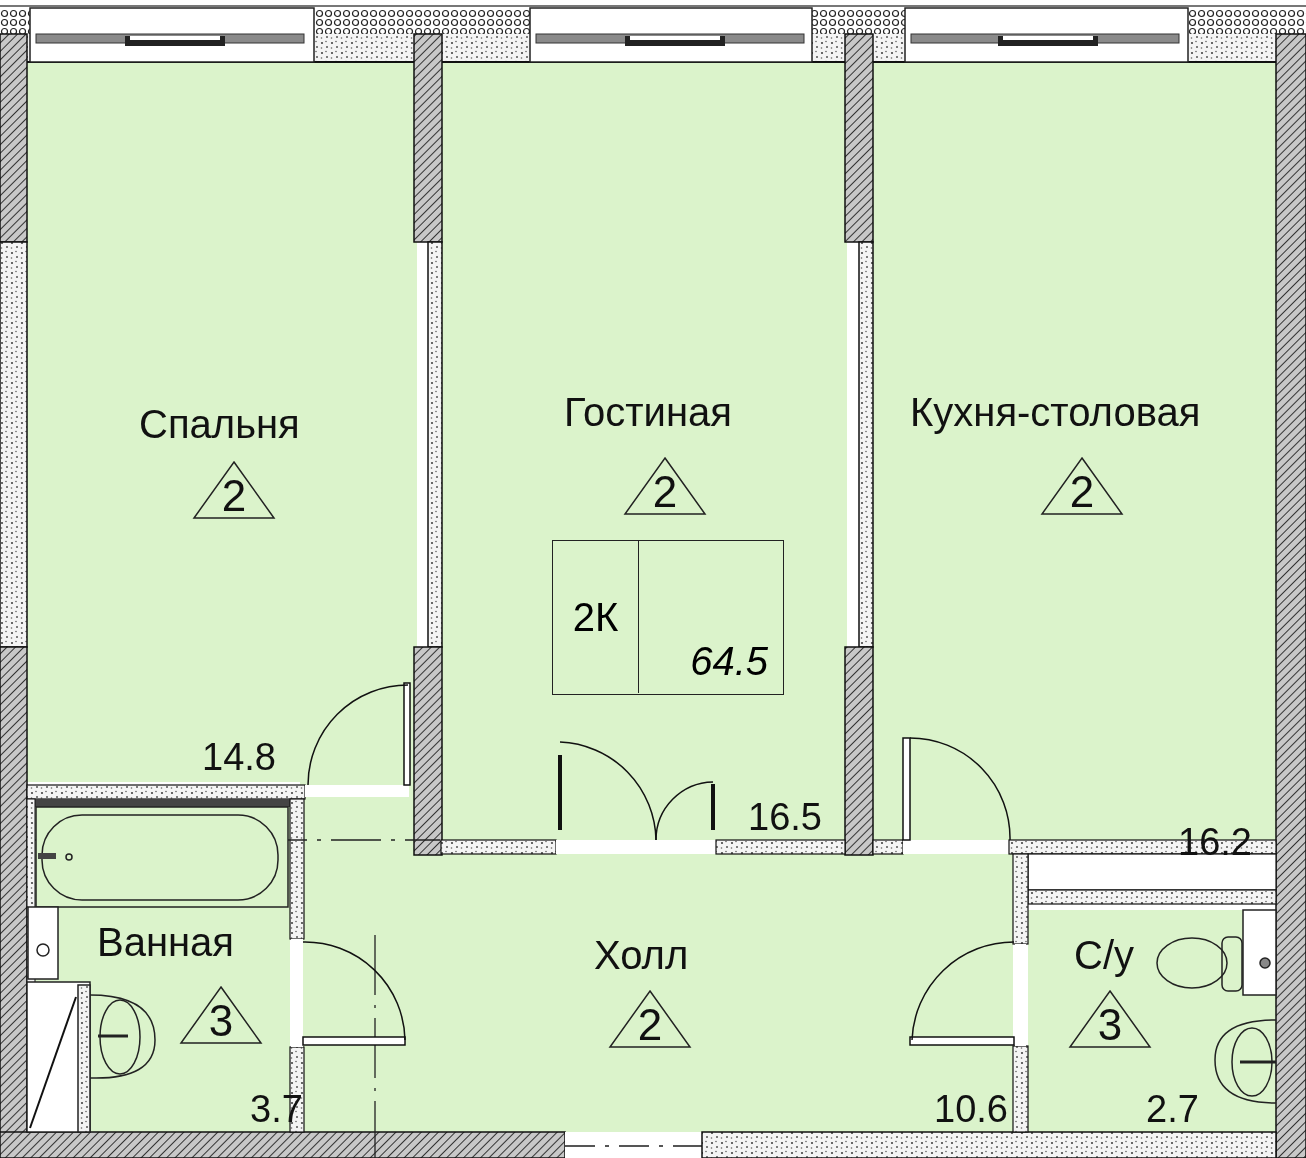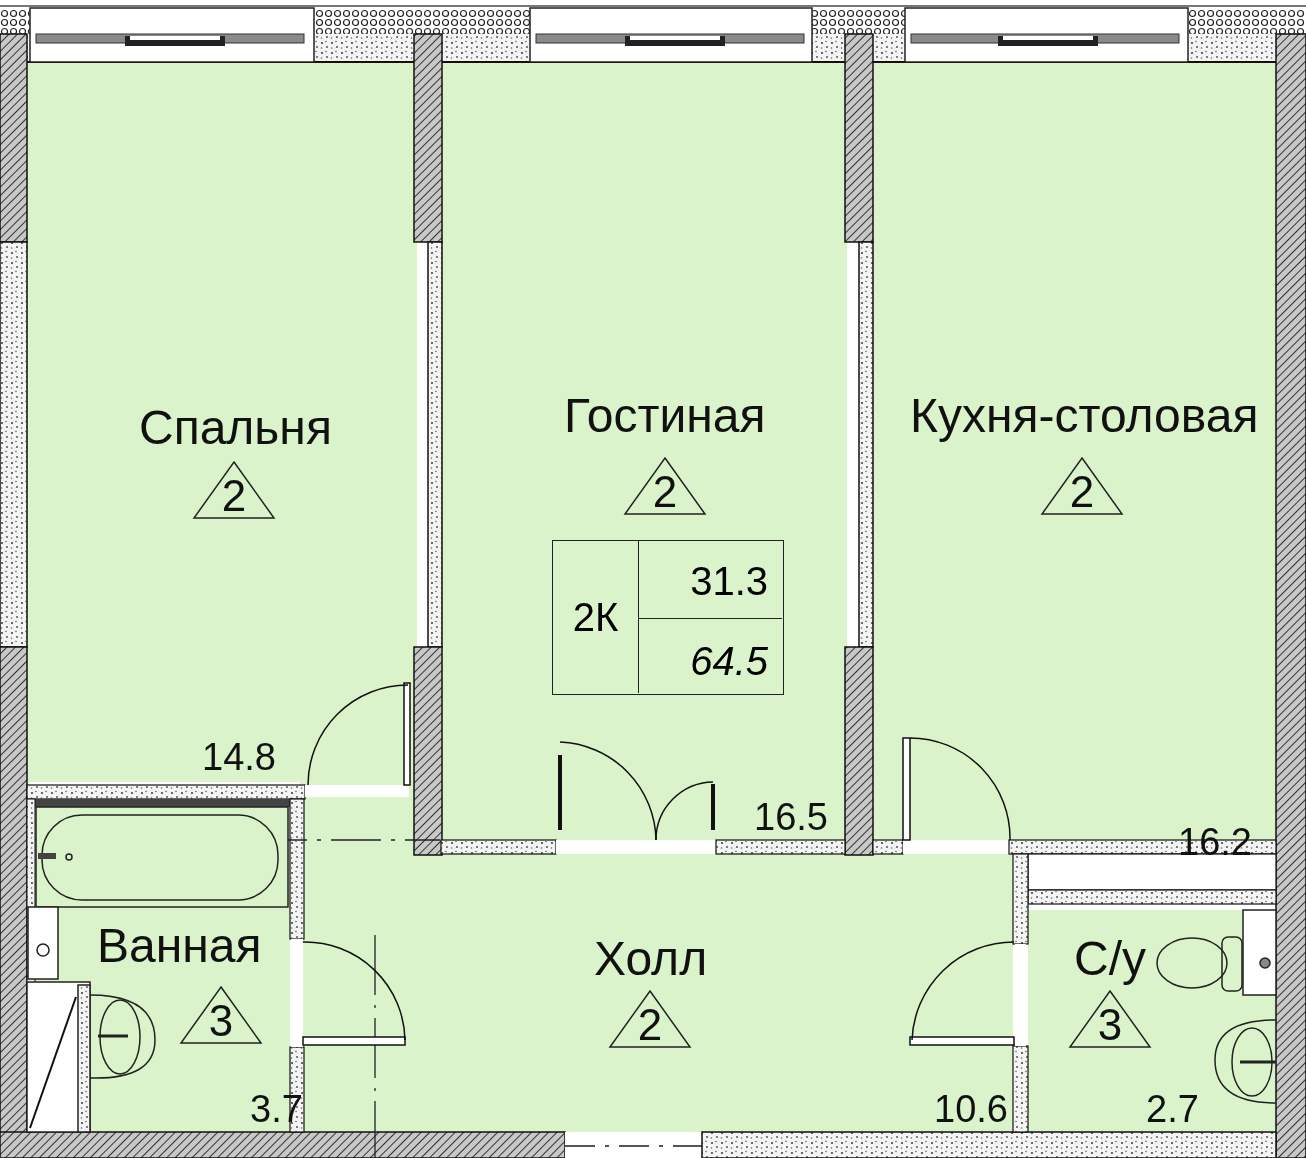--- a/index.html
+++ b/index.html
@@ -1,19 +1,19 @@
 <!DOCTYPE html>
 <html><head>
   <meta charset="utf-8">
   <style>
     html, body { margin: 0; padding: 0; background: #ffffff; }
     body { width: 1306px; height: 1158px; overflow: hidden; position: relative; font-family: "Liberation Sans", sans-serif; }
     #plan { position: absolute; left: 0; top: 0; width: 1306px; height: 1158px; }
     .lbl { position: absolute; color: #111; font-family: "Liberation Sans", sans-serif; white-space: nowrap; line-height: 1; }
-    .room-name { font-size: 48px; }
+    .room-name { font-size: 40px; }
     .area { font-size: 38px; }
     .tri { position: absolute; width: 84px; height: 60px; }
     .tri svg { position: absolute; left: 0; top: 0; }
     .tri span { position: absolute; left: 0; width: 84px; top: 14px; text-align: center; font-size: 44px; font-family: "Liberation Sans", sans-serif; color: #111; line-height: 1; }
     .apt-box { position: absolute; left: 552px; top: 540px; width: 232px; height: 155px; border: 1.5px solid #222; box-sizing: border-box; }
     .apt-box .type { position: absolute; left: 0; top: 0; width: 86px; height: 152px; border-right: 1.5px solid #222; box-sizing: border-box; display: flex; align-items: center; justify-content: center; font-size: 40px; }
     .apt-box .living { position: absolute; left: 86px; top: 0; width: 143px; height: 78px; border-bottom: 1.5px solid #222; box-sizing: border-box; text-align: right; padding-right: 14px; padding-top: 18px; font-size: 40px; }
     .apt-box .total { position: absolute; left: 86px; top: 78px; width: 143px; height: 74px; text-align: right; padding-right: 14px; padding-top: 20px; box-sizing: border-box; font-size: 40px; font-style: italic; }
   </style>
 </head>
@@ -202,21 +202,21 @@
 </div>
 <div class="lbl area" style="left:202px; top:738px;text-align:center;">14.8</div>
 
 <div class="lbl room-name" style="left:564px; top:392px;">Гостиная</div>
 <div class="tri" style="left:623px; top:456px;">
   <svg width="84" height="60">
       <polygon points="42,2 82,58 2,58" fill="none" stroke="#222" stroke-width="1.5"></polygon>
     </svg>
   <span>2</span>
 </div>
-<div class="lbl area" style="left:748px; top:798px;margin-left:6px;">16.5</div>
+<div class="lbl area" style="left:748px; top:798px;">16.5</div>
 
 <div class="lbl room-name" style="left:910px; top:392px;">Кухня-столовая</div>
 <div class="tri" style="left:1040px; top:456px;">
   <svg width="84" height="60">
       <polygon points="42,2 82,58 2,58" fill="none" stroke="#222" stroke-width="1.5"></polygon>
     </svg>
   <span>2</span>
 </div>
 <div class="lbl area" style="left:1178px; top:815px;margin-top:8px;">16.2</div>
 
@@ -242,15 +242,14 @@
 <div class="tri" style="left:1068px; top:989px;">
   <svg width="84" height="60">
       <polygon points="42,2 82,58 2,58" fill="none" stroke="#222" stroke-width="1.5"></polygon>
     </svg>
   <span>3</span>
 </div>
 <div class="lbl area" style="left:1146px; top:1090px;">2.7</div>
 
 <div class="apt-box">
   <div class="type">2К</div>
-  <div class="living">31.3</div>
   <div class="total">64.5</div>
 </div>
 
 </body></html>

